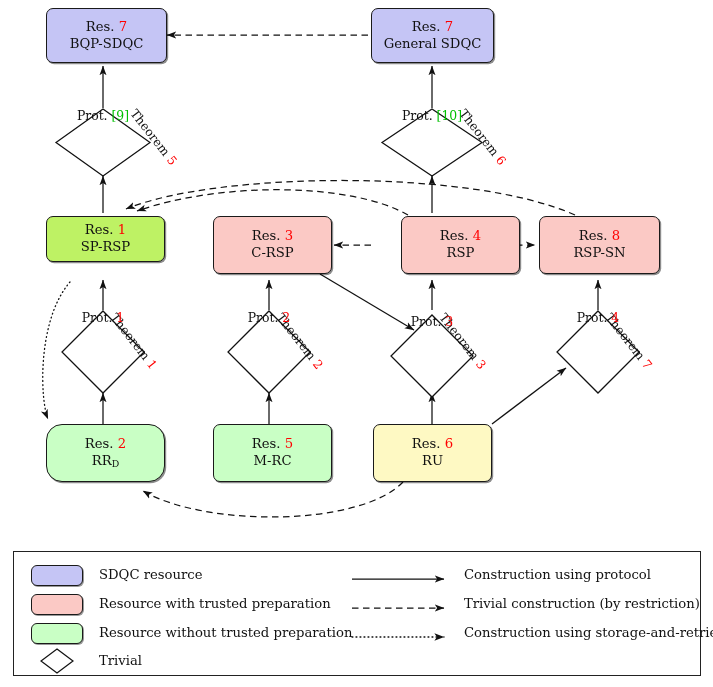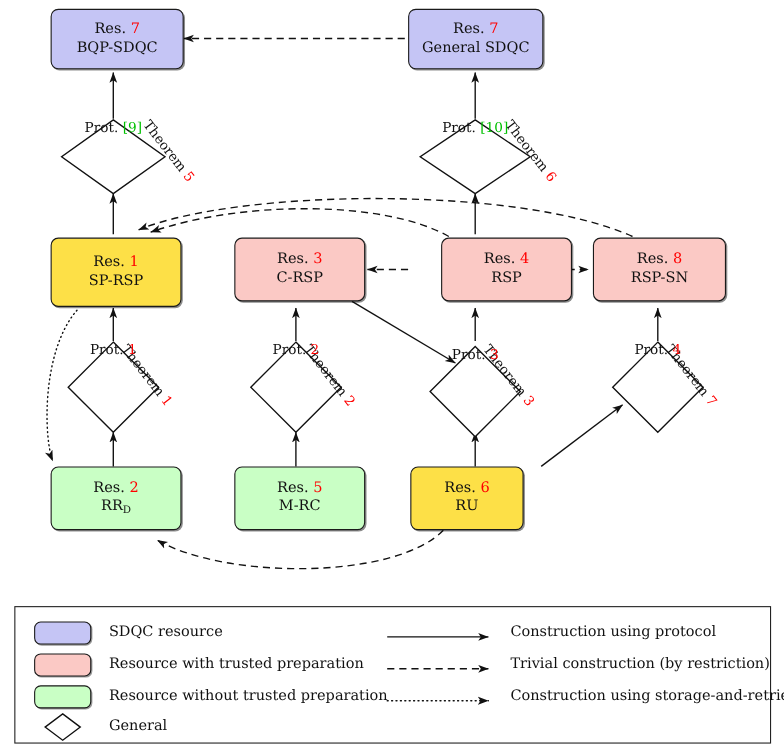--- a/index.html
+++ b/index.html
@@ -195,21 +195,21 @@
     <span class="dlabel">
       <span>Prot.</span>
       <span class="cite">[10]</span>
     </span>
   </div>
   <div class="thm" style="left:462px;top:104px;">
     <span>Theorem</span>
     <span class="thmnum">6</span>
   </div>
 
-  <div class="resbox" style="left:46px;top:216px;width:119px;height:63px;background:#fde047;">
+  <div class="resbox" style="left:46px;top:216px;width:119px;height:46px;background:#bef264;">
     <div class="rline1">
       <span>Res.</span>
       <span class="resnum">1</span>
     </div>
     <div class="rline2">SP-RSP</div>
   </div>
 
   <div class="resbox" style="left:213px;top:216px;width:119px;height:58px;background:#fbc9c5;">
     <div class="rline1">
       <span>Res.</span>
@@ -283,37 +283,37 @@
     <span class="dlabel">
       <span>Prot.</span>
       <span class="protnum">4</span>
     </span>
   </div>
   <div class="thm" style="left:608px;top:308px;">
     <span>Theorem</span>
     <span class="thmnum">7</span>
   </div>
 
-  <div class="resbox" style="left:46px;top:424px;width:119px;height:58px;background:#c9ffc5;">
+  <div class="resbox" style="left:46px;top:424px;width:119px;height:58px;background:#c9ffc5;border-radius:16px;">
     <div class="rline1">
       <span>Res.</span>
       <span class="resnum">2</span>
     </div>
     <div class="rline2"><span>RR</span><span class="sub">D</span></div>
   </div>
 
   <div class="resbox" style="left:213px;top:424px;width:119px;height:58px;background:#c9ffc5;">
     <div class="rline1">
       <span>Res.</span>
       <span class="resnum">5</span>
     </div>
     <div class="rline2">M-RC</div>
   </div>
 
-  <div class="resbox" style="left:373px;top:424px;width:103px;height:58px;background:#fde047;text-align:right;">
+  <div class="resbox" style="left:373px;top:424px;width:119px;height:58px;background:#fef9c3;text-align:right;">
     <div class="rline1">
       <span>Res.</span>
       <span class="resnum">6</span>
     </div>
     <div class="rline2">RU</div>
   </div>
 
   <div id="legend" style="left:13px;top:551px;width:688px;height:125px;padding-left:44px;">
 
     <div class="lg-swatch" style="left:17px;top:13px;width:52px;height:21px;background:#c5c5f5;"></div>
@@ -323,21 +323,21 @@
     <div class="lg-text" style="left:85px;top:44px;">Resource with trusted preparation</div>
 
     <div class="lg-swatch" style="left:17px;top:71px;width:52px;height:21px;background:#c9ffc5;"></div>
     <div class="lg-text" style="left:85px;top:73px;">Resource without trusted preparation</div>
 
     <div class="lg-diamond" style="left:26px;top:96px;width:34px;height:26px;">
       <svg width="34" height="26" viewBox="0 0 34 26">
         <polygon points="17,1 33,13 17,25 1,13" fill="#ffffff" stroke="#111111" stroke-width="1.2"></polygon>
       </svg>
     </div>
-    <div class="lg-text" style="left:85px;top:101px;">General</div>
+    <div class="lg-text" style="left:85px;top:101px;">Trivial</div>
 
     <svg width="190" height="120" style="position:absolute;left:334px;top:6px;">
       <defs>
         <marker id="ah2" markerWidth="9" markerHeight="9" refX="7.4" refY="3.1" orient="auto" markerUnits="strokeWidth">
           <path d="M0,0.3 L7.6,3.1 L0,5.9 L1.9,3.1 Z" fill="#111111"></path>
         </marker>
       </defs>
       <line x1="4" y1="21" x2="96" y2="21" stroke="#111111" stroke-width="1.25" marker-end="url(#ah2)"></line>
       <line x1="4" y1="50" x2="96" y2="50" stroke="#111111" stroke-width="1.25" stroke-dasharray="6.5,4.5" marker-end="url(#ah2)"></line>
       <line x1="4" y1="79" x2="96" y2="79" stroke="#111111" stroke-width="1.3" stroke-dasharray="0.9,3.1" stroke-linecap="round" marker-end="url(#ah2)"></line>

